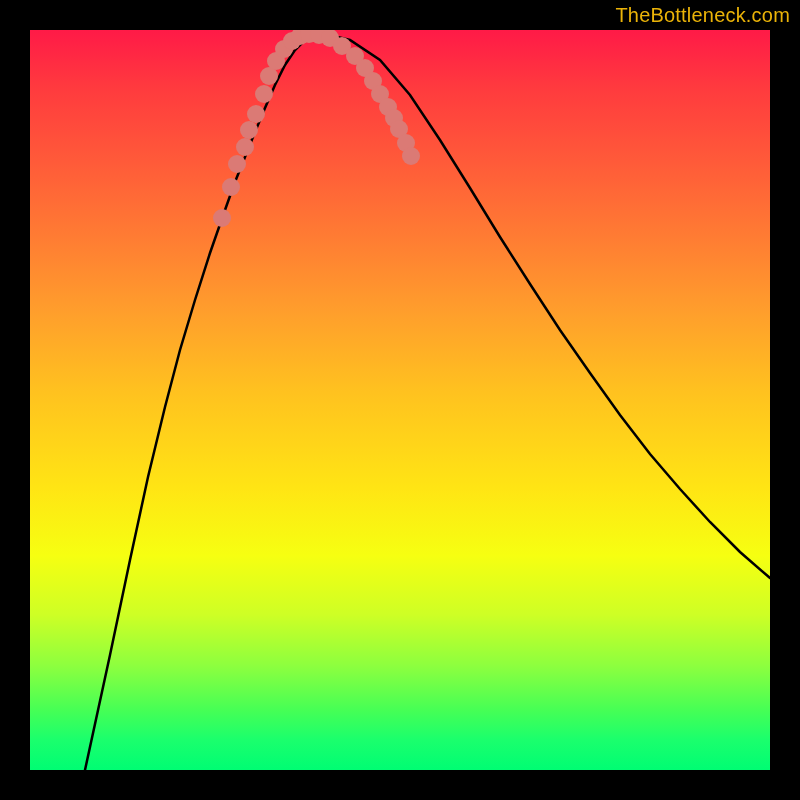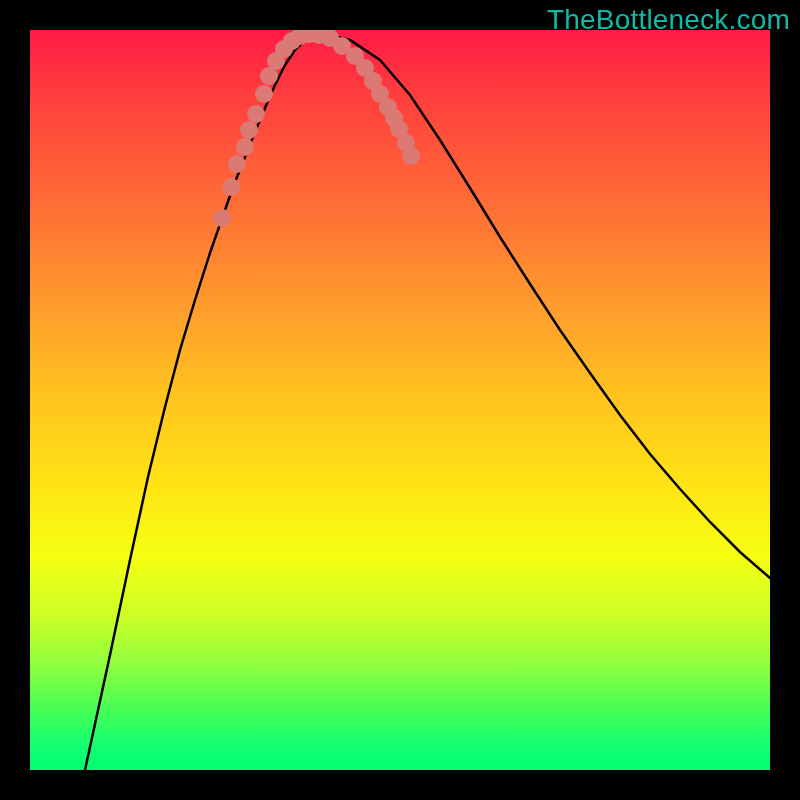--- a/index.html
+++ b/index.html
@@ -14,22 +14,22 @@
   .frame {
     position: relative;
     width: 800px;
     height: 800px;
     background: #000;
   }
   .watermark {
     position: absolute;
     top: 4px;
     right: 10px;
-    color: #14b8a6;
-    font-size: 28px;
+    color: #eab308;
+    font-size: 20px;
     font-weight: 500;
     letter-spacing: 0.2px;
     z-index: 10;
   }
   .plot-area {
     position: absolute;
     left: 30px;
     top: 30px;
     width: 740px;
     height: 740px;

